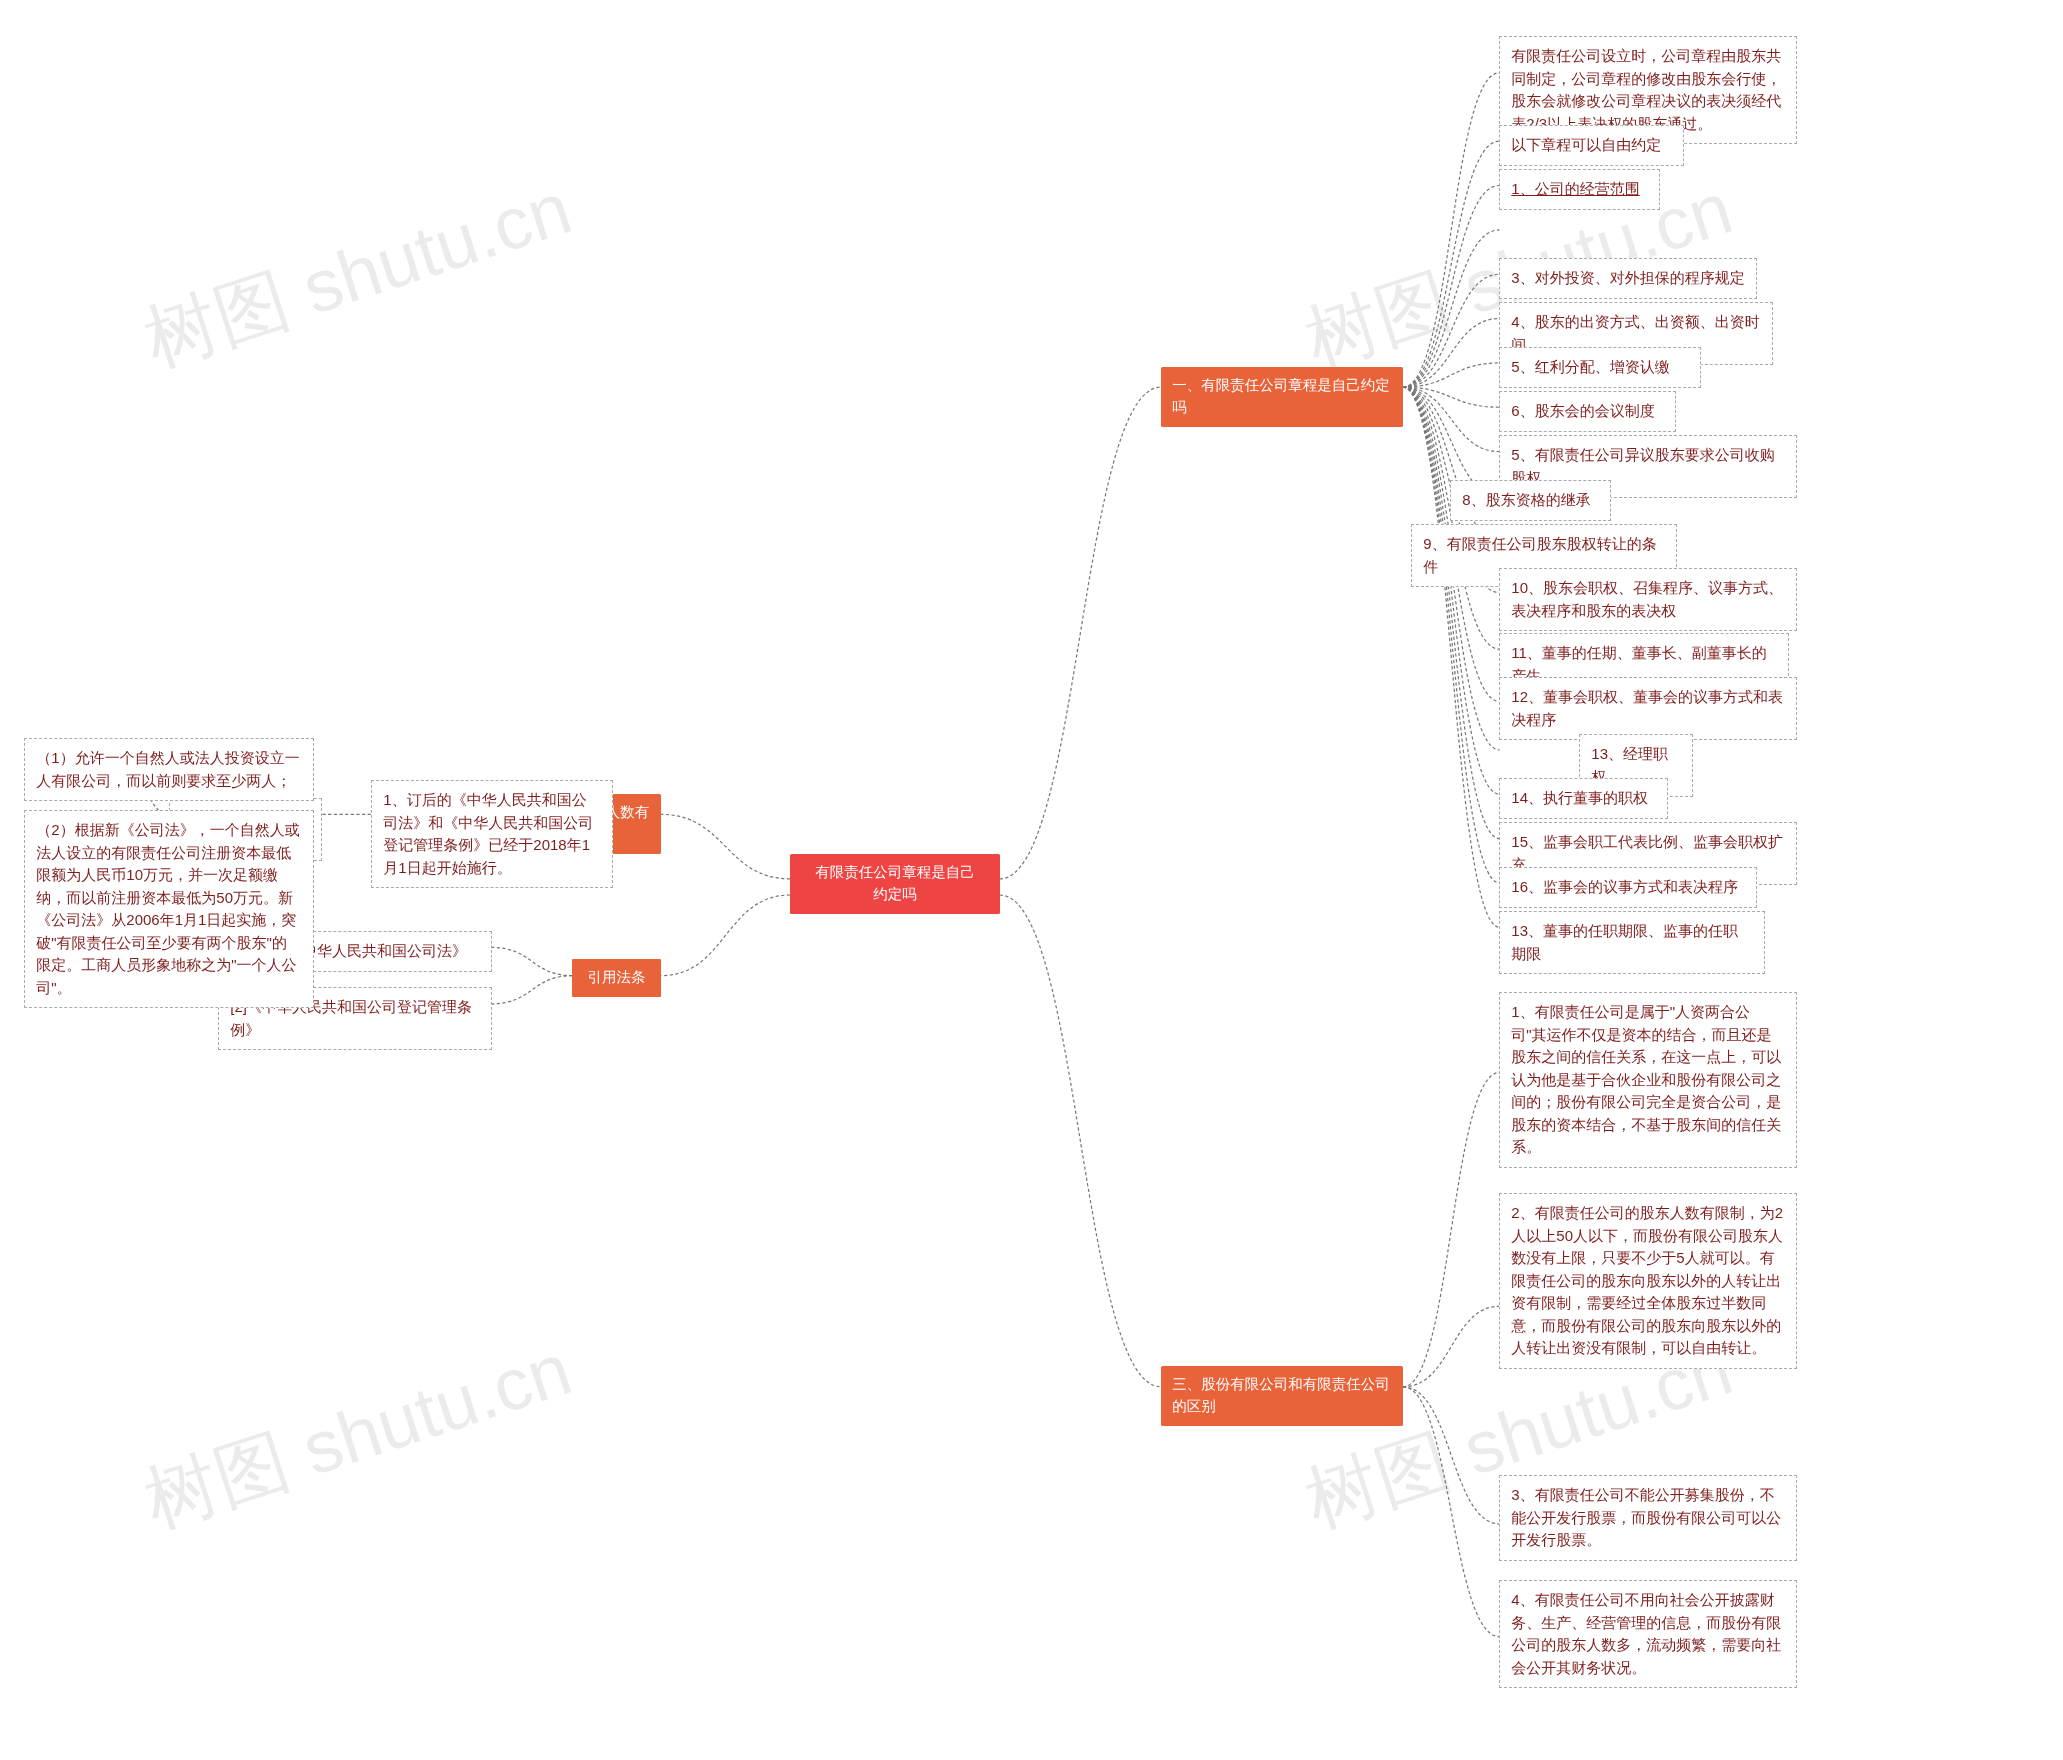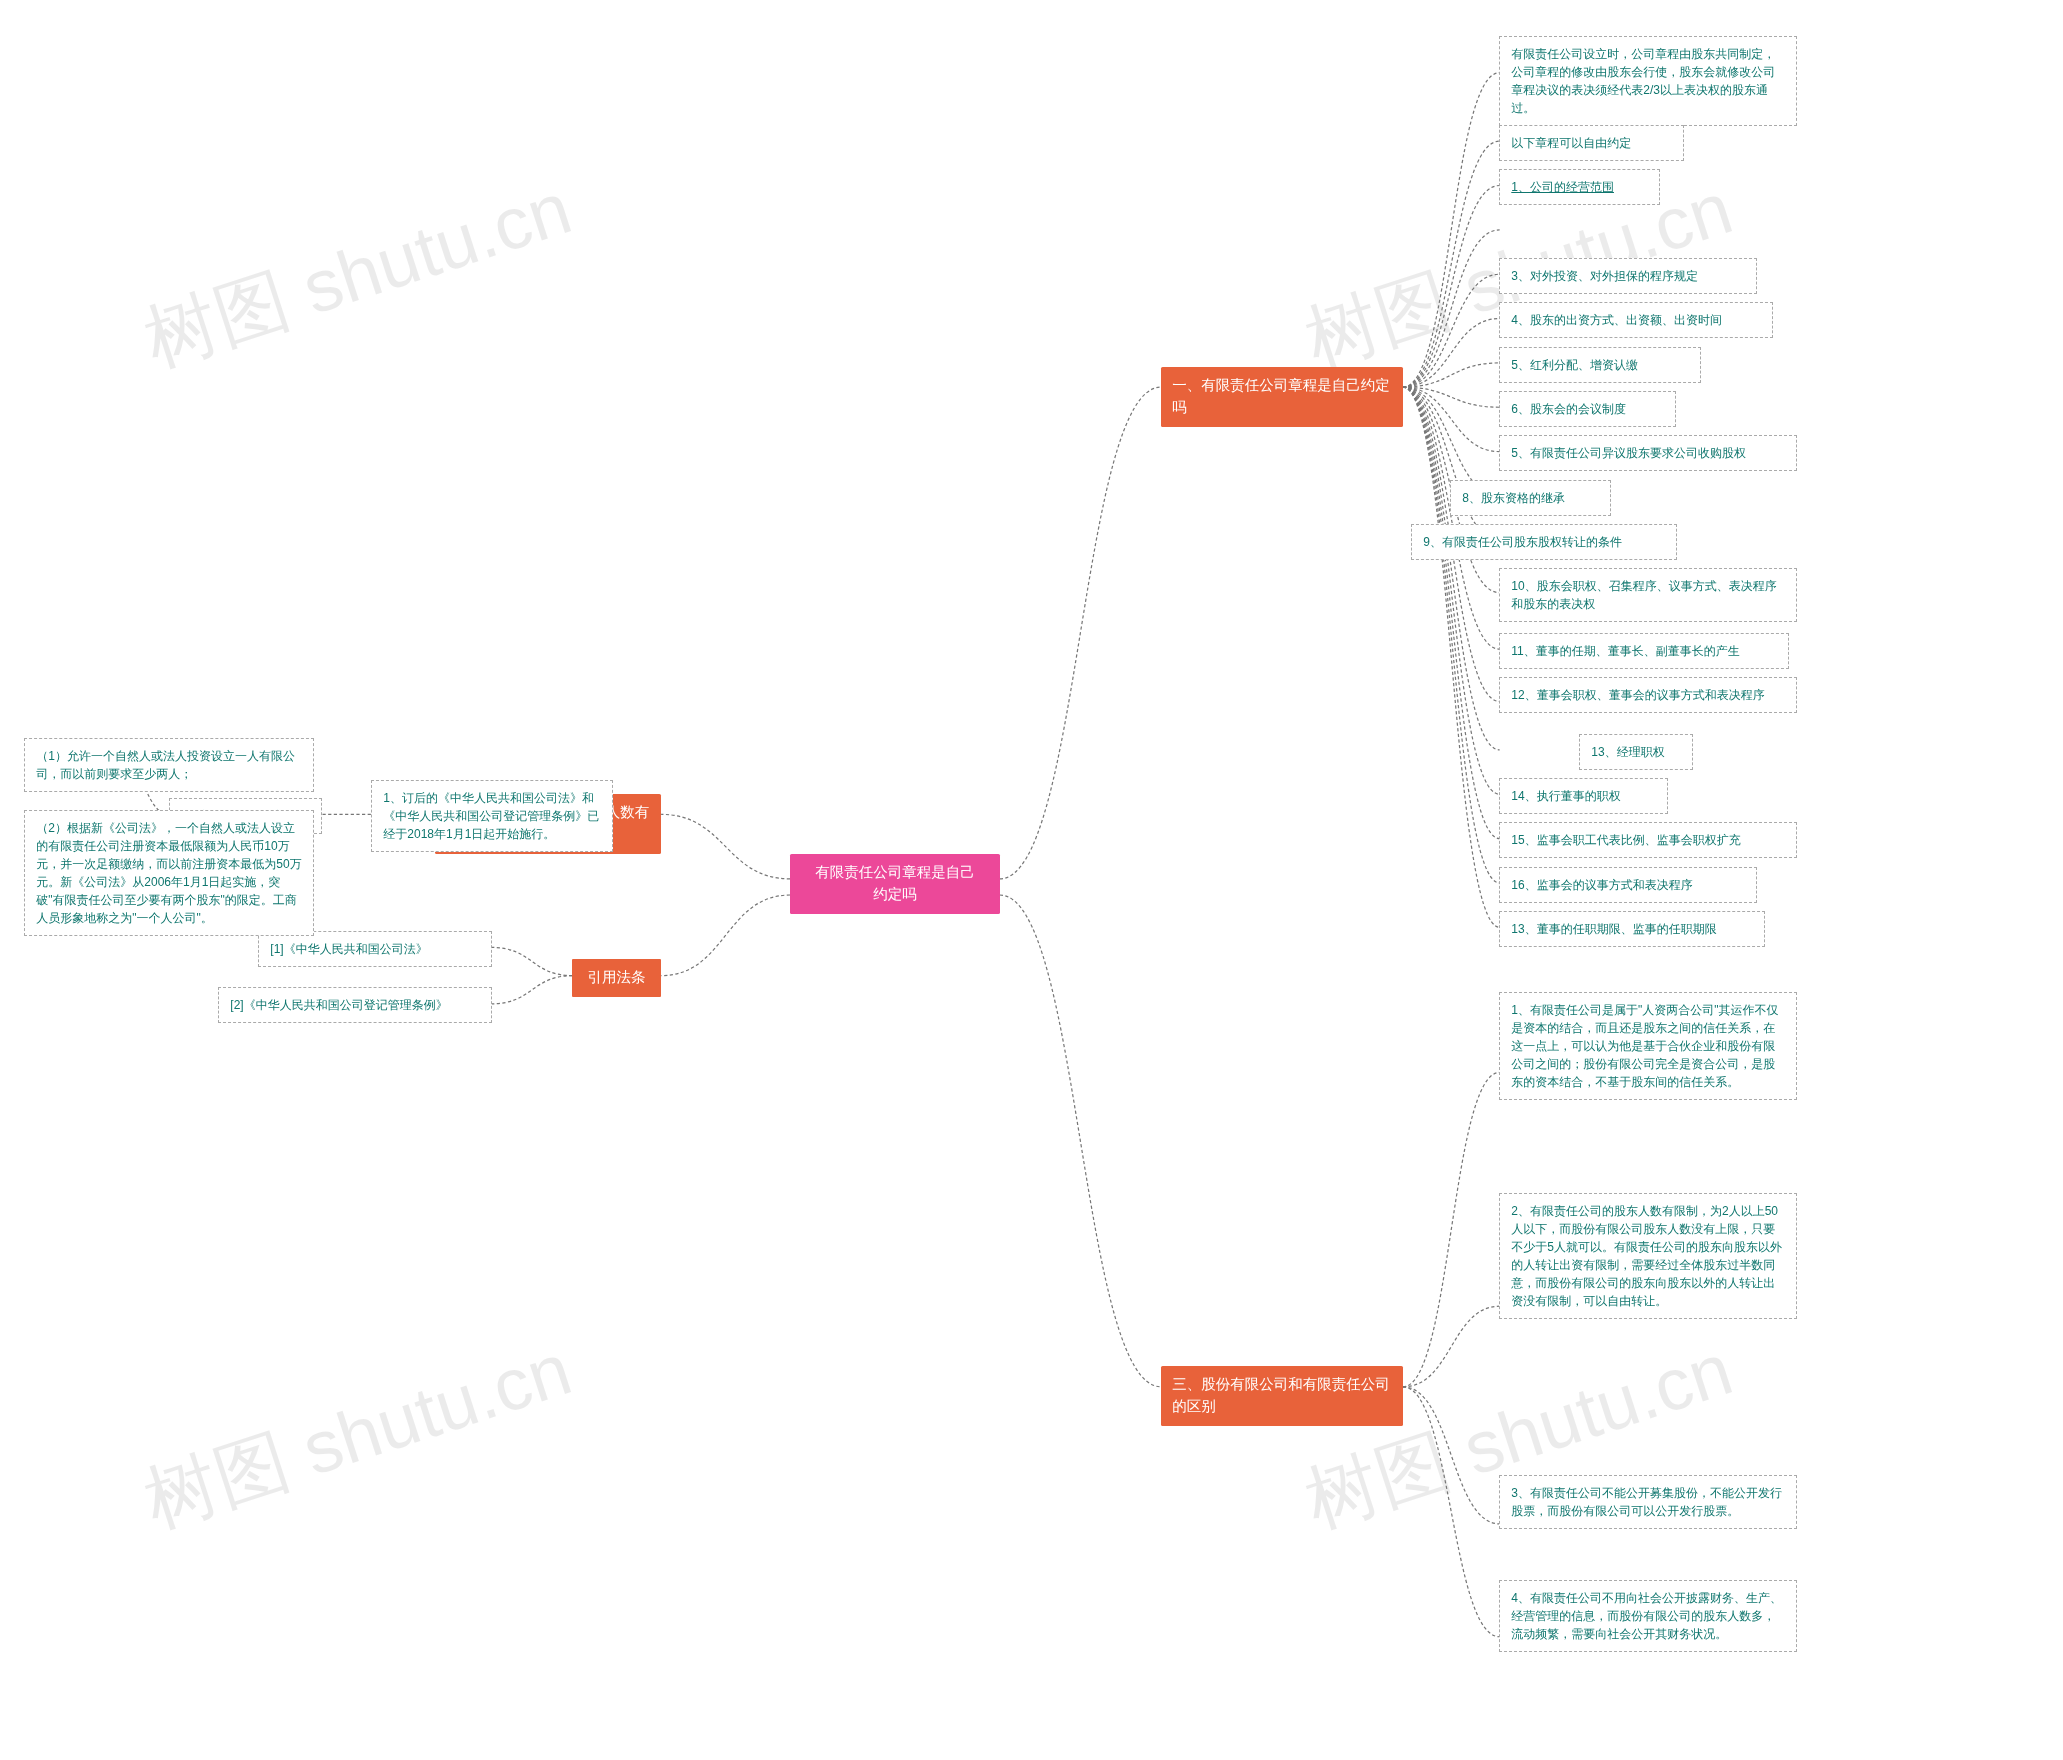--- a/index.html
+++ b/index.html
@@ -18,43 +18,43 @@
     height: 1761px;
     pointer-events: none;
   }
   .node {
     position: absolute;
     font-size: 14.5px;
     line-height: 1.5;
     padding: 8px 11.3px;
   }
   .root {
-    background: #ec4899;
+    background: #ef4444;
     color: #fff;
     text-align: center;
     border-radius: 1.6px;
     width: 210px;
   }
   .hub {
     background: #e8623a;
     color: #fff;
     border-radius: 1.6px;
   }
   .cite {
     background: #e8623a;
     color: #fff;
     border-radius: 1px;
     width: 89px;
     text-align: center;
   }
   .leaf {
     border: 0.8px dashed #aaa;
     background: #fff;
-    color: #0f766e;
-    font-size: 12px;
+    color: #7f1d1d;
+    font-size: 15px;
   }
   .wm {
     position: absolute;
     font-size: 73px;
     color: rgba(0,0,0,0.08);
     white-space: nowrap;
     transform: rotate(-18deg);
     font-family: sans-serif;
     pointer-events: none;
   }

